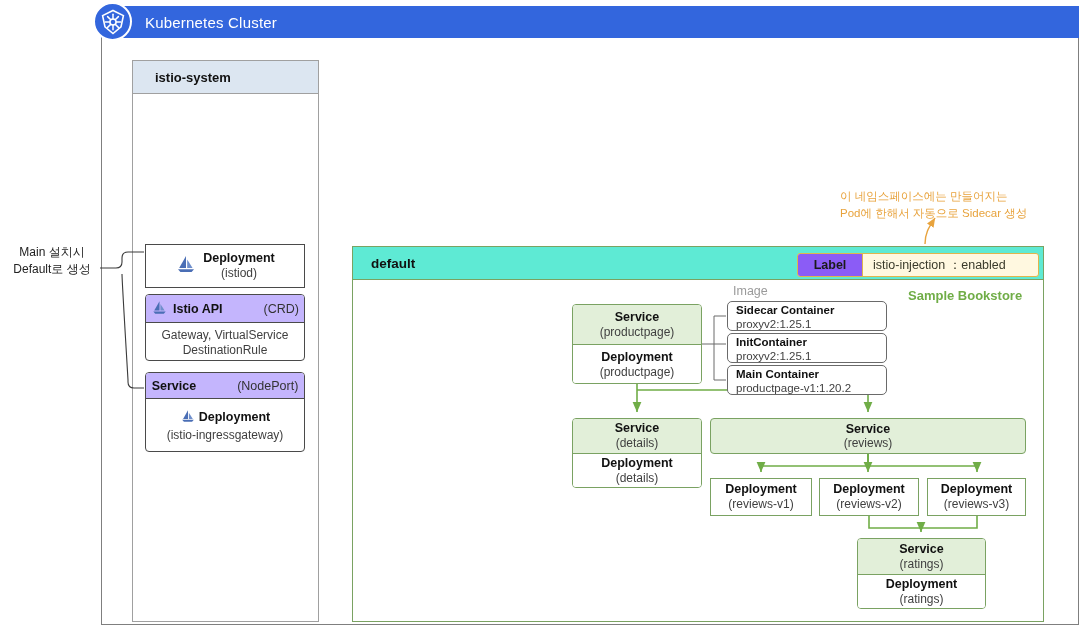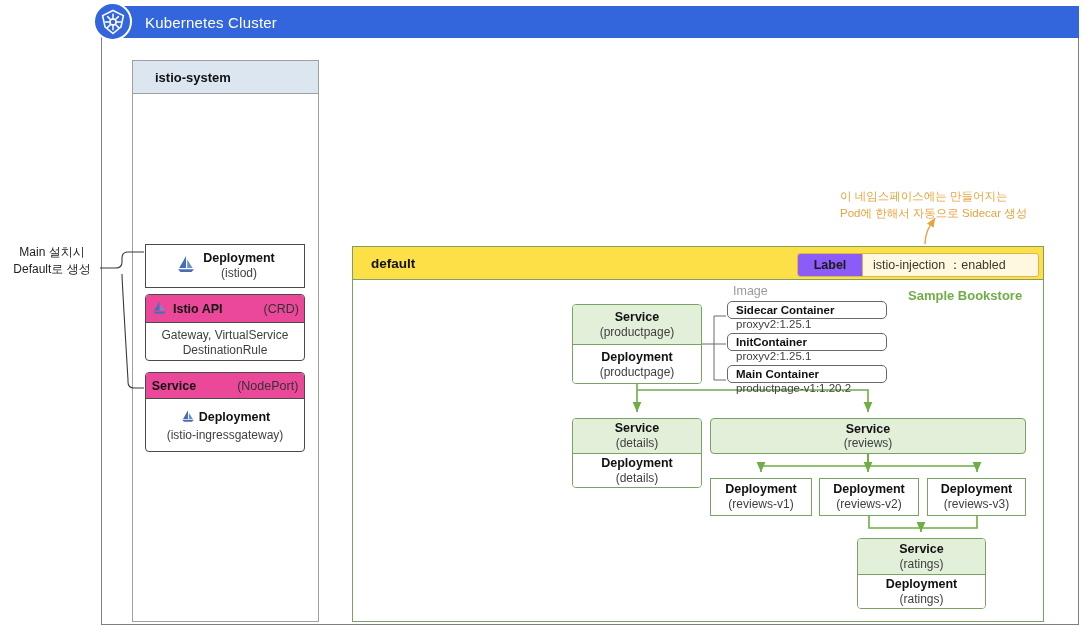--- a/index.html
+++ b/index.html
@@ -36,21 +36,21 @@
     left:132px;top:60px;width:187px;height:34px;
     background:#dce6f1;border:1px solid #a0a0a0;
     display:flex;align-items:center;padding-left:22px;
     font-size:13px;font-weight:bold;color:#111;
   }
 
   .blue-card{
     border:1px solid #4a4a4a;background:#ffffff;
   }
   .blue-head{
-    background:#ec4899;border-bottom:1px solid #4a4a4a;
+    background:#c4b5fd;border-bottom:1px solid #4a4a4a;
     display:flex;align-items:center;justify-content:center;gap:5px;
     font-size:12.5px;font-weight:bold;color:#111;
   }
   .blue-body{
     display:flex;flex-direction:column;align-items:center;justify-content:center;
     font-size:12px;color:#3f3f3f;line-height:1.25;text-align:center;
   }
   .thin{font-weight:normal;color:#333;padding-left:36px;}
 
   
@@ -71,21 +71,21 @@
     font-size:12px;color:#222;line-height:1.45;text-align:center;
   }
 
   
   #ns-default{
     left:352px;top:246px;width:692px;height:376px;
     border:1px solid #7aa262;background:#ffffff;
   }
   #ns-default-title{
     left:352px;top:246px;width:692px;height:34px;
-    background:#fde047;border:1px solid #7aa262;
+    background:#5eead4;border:1px solid #7aa262;
     display:flex;align-items:center;padding-left:18px;
     font-size:13.5px;font-weight:bold;color:#111;
   }
 
   
   #label-badge{
     left:797px;top:253px;width:242px;height:24px;
     display:flex;border:1px solid #e0b54c;border-radius:3px;
     overflow:hidden;background:#fff8e0;
   }
@@ -148,21 +148,21 @@
   #dep-v2{left:819px;top:478px;width:100px;}
   #dep-v3{left:927px;top:478px;width:99px;}
 
   #svc-ratings{left:857px;top:538px;width:129px;height:71px;}
   #svc-ratings .ghead{height:35px;}
   #svc-ratings .gbody{height:34px;}
 
   
   .cbox{
     border:1px solid #6a6a6a;background:#ffffff;border-radius:5px;
-    width:160px;height:18px;padding:2px 0 0 8px;
+    width:160px;height:30px;padding:2px 0 0 8px;
   }
   .cbox .c-t{font-size:11.5px;font-weight:bold;color:#111;line-height:1.18;}
   .cbox .c-s{font-size:11.5px;color:#3f3f3f;line-height:1.18;}
   #cbox-sidecar{left:727px;top:301px;}
   #cbox-init{left:727px;top:333px;}
   #cbox-main{left:727px;top:365px;}
 
   svg.ov{position:absolute;left:0;top:0;width:1085px;height:631px;
          pointer-events:none;overflow:visible;}
 </style>

